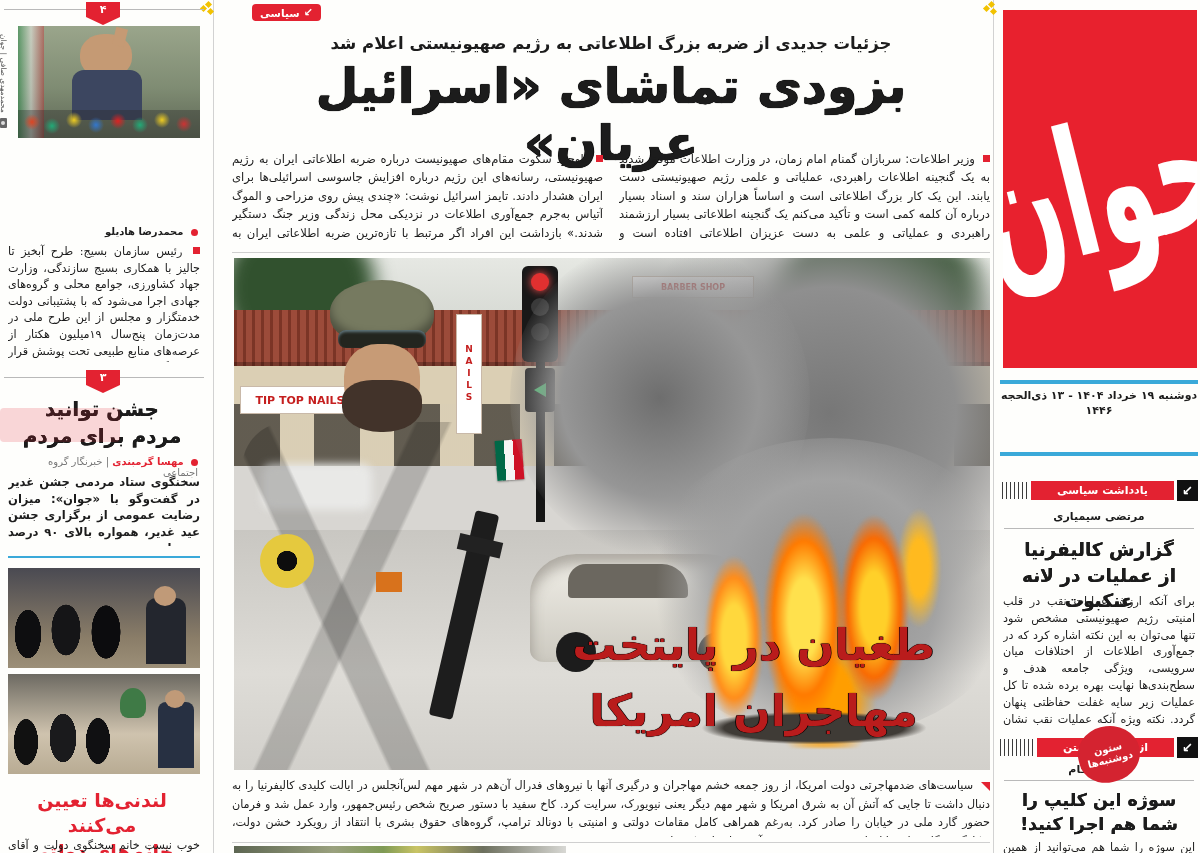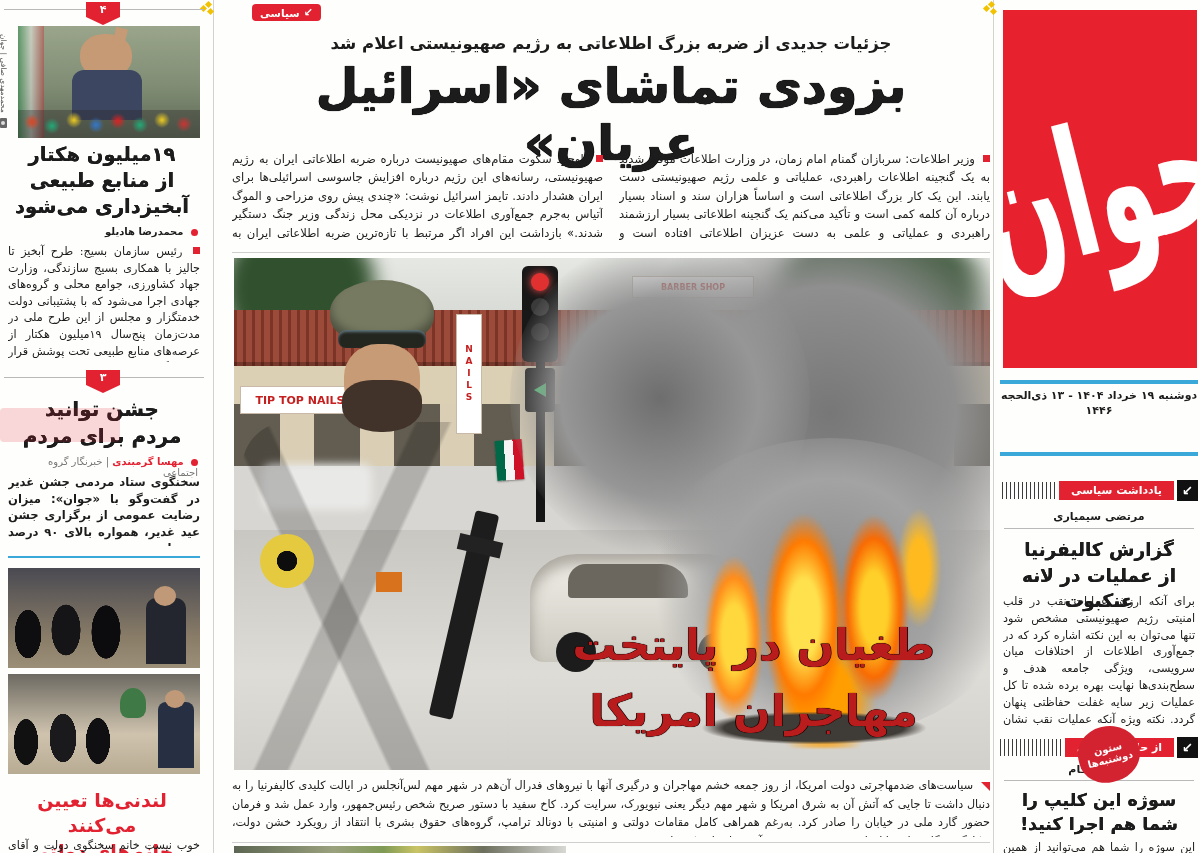--- a/index.html
+++ b/index.html
@@ -26,21 +26,21 @@
   .logo span{color:#fff;font-size:92px;font-weight:bold;transform:rotate(-14deg) scale(1.05,1.9);
              letter-spacing:-4px;}
   .mast-info{position:absolute;left:1000px;top:389px;width:198px;font-size:11px;font-weight:bold;
              line-height:14.5px;text-align:center;overflow:hidden;height:58px;}
 
   
   .label-row{position:absolute;display:flex;align-items:center;flex-direction:row;height:22px;}
   .black-sq{width:21px;height:21px;background:#111;color:#fff;display:flex;align-items:center;
             justify-content:center;font-size:13px;font-weight:bold;flex:0 0 auto;}
   .red-label{background:#e32231;color:#fff;font-size:11px;font-weight:bold;height:19px;
-             display:flex;align-items:center;padding:0 12px;margin-right:3px;flex:0 0 auto;}
+             display:flex;align-items:center;padding:0 26px;margin-right:3px;flex:0 0 auto;}
   .bars{flex:1;height:17px;margin-right:4px;
         background:repeating-linear-gradient(to left,#3c3c3c 0 1px,transparent 1px 4px);}
   .author{position:absolute;width:198px;left:1000px;text-align:center;font-size:11px;font-weight:bold;}
   .sb-head{position:absolute;width:198px;left:1000px;text-align:center;font-weight:bold;
            font-size:18.5px;line-height:1.38;text-shadow:0 0 .5px #000;}
   .sb-body{position:absolute;width:192px;left:1003px;font-size:11.2px;line-height:16.8px;
            text-align:justify;overflow:hidden;}
   .stamp{position:absolute;width:62px;height:56px;background:#d42330;border-radius:48% 52% 50% 46%;
          color:#fff;display:flex;flex-direction:column;align-items:center;justify-content:center;
          transform:rotate(-14deg);font-size:10px;font-weight:bold;line-height:1.1;z-index:3;}
@@ -248,25 +248,20 @@
     <div class="abs" style="left:54px;top:44px;width:70px;height:50px;background:#3c4660;border-radius:12px 12px 0 0;"></div>
     <div class="abs" style="left:96px;top:2px;width:12px;height:18px;background:#c59a74;transform:rotate(14deg);"></div>
     <div class="abs" style="left:0;bottom:0;width:100%;height:28px;
          background-image:radial-gradient(circle 7px at 14px 12px,#d42,transparent 8px),radial-gradient(circle 7px at 34px 16px,#2a7,transparent 8px),radial-gradient(circle 7px at 56px 10px,#ec2,transparent 8px),radial-gradient(circle 7px at 78px 15px,#37c,transparent 8px),radial-gradient(circle 7px at 100px 11px,#d22,transparent 8px),radial-gradient(circle 7px at 122px 15px,#2a7,transparent 8px),radial-gradient(circle 7px at 144px 10px,#ec2,transparent 8px),radial-gradient(circle 7px at 166px 14px,#c33,transparent 8px);background-color:rgba(40,40,40,.35);"></div>
   </div>
   <div class="credit-v" style="left:8px;top:34px;">
     <span class="cam"></span>
     <span>محمدمهدی صافی | جوان</span>
   </div>
 
-  <div class="lc-head" style="top:142px;">
-    <div>۱۹میلیون هکتار</div>
-    <div>از منابع طبیعی</div>
-    <div>آبخیزداری می‌شود</div>
-  </div>
   <div class="lc-byline bold" style="top:226px;">
     <span class="dot"></span>
     <span>محمدرضا هادیلو</span>
   </div>
   <div class="lc-body" style="top:244px;height:118px;">
     <span class="sq"></span>
     <span>رئیس سازمان بسیج: طرح آبخیز تا جالیز با همکاری بسیج سازندگی، وزارت جهاد کشاورزی، جوامع محلی و گروه‌های جهادی اجرا می‌شود که با پشتیبانی دولت خدمتگزار و مجلس از این طرح ملی در مدت‌زمان پنج‌سال ۱۹میلیون هکتار از عرصه‌های منابع طبیعی تحت پوشش قرار خواهد گرفت</span>
   </div>
 
   <div class="hrule" style="left:4px;top:377px;width:200px;"></div>

